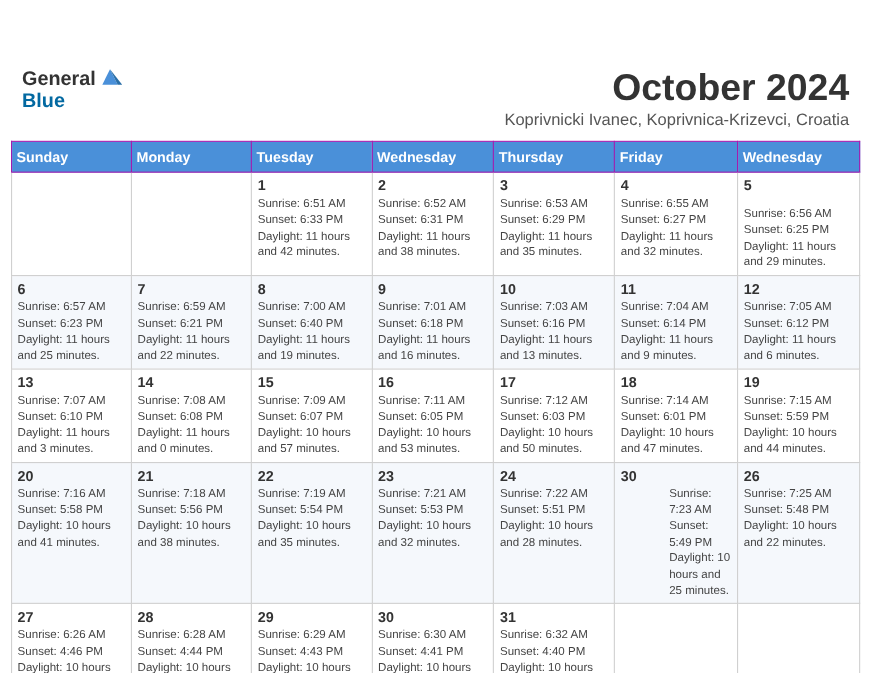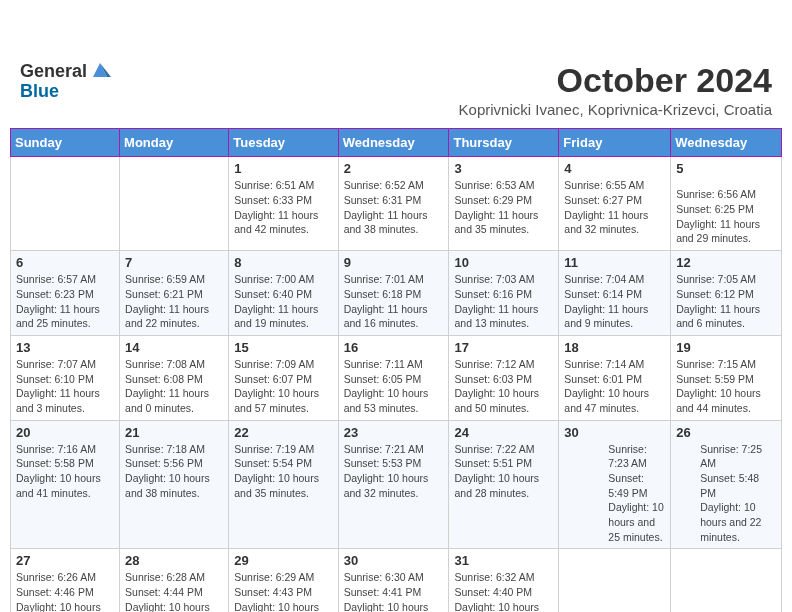--- a/index.html
+++ b/index.html
@@ -288,21 +288,21 @@
 Daylight: 10 hours and 28 minutes.</div>
         </td>
         <td>
           <span class="day-number">30</span>
           <div class="day-info" style="white-space: pre-line; margin-left: 44px;">Sunrise: 7:23 AM
 Sunset: 5:49 PM
 Daylight: 10 hours and 25 minutes.</div>
         </td>
         <td>
           <span class="day-number">26</span>
-          <div class="day-info" style="white-space: pre-line; margin-left: 24px;">Sunrise: 7:25 AM
+          <div class="day-info" style="white-space: pre-line;">Sunrise: 7:25 AM
 Sunset: 5:48 PM
 Daylight: 10 hours and 22 minutes.</div>
         </td>
       </tr>
       <tr>
         <td>
           <span class="day-number">27</span>
           <div class="day-info" style="white-space: pre-line;">Sunrise: 6:26 AM
 Sunset: 4:46 PM
 Daylight: 10 hours and 19 minutes.</div>

